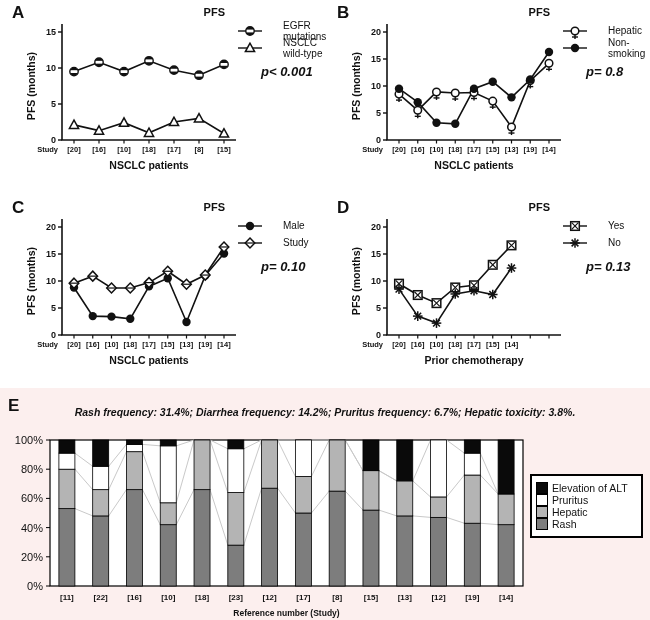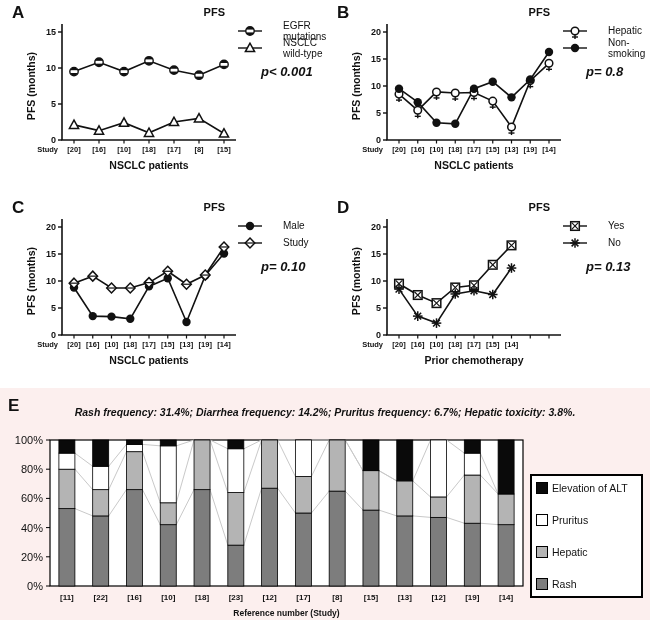--- a/index.html
+++ b/index.html
@@ -13,21 +13,21 @@
   .ptitle{position:absolute;left:55px;top:4px;width:170px;text-align:right;font-weight:bold;font-size:11px;}
   .plot{position:absolute;left:22px;top:14px;}
   .plegend{position:absolute;left:235px;top:20px;width:92px;font-size:10px;}
   .lrow{display:flex;align-items:center;gap:18px;height:17px;}
   .lrow svg{flex:none;}
   .pval{font-weight:bold;font-style:italic;font-size:13px;margin:8px 0 0 26px;white-space:nowrap;}
   #panelE{position:absolute;left:0;top:390px;width:650px;height:230px;}
   #panelE .pletter{left:8px;top:6px;}
   .etitle{position:absolute;left:0;top:16px;width:650px;text-align:center;font-weight:bold;font-style:italic;font-size:10.5px;}
   #plot-E{position:absolute;left:0;top:28px;}
-  #legend-E{position:absolute;left:530px;top:84px;width:101px;background:#fff;border:2px solid #000;padding:6px 4px;display:flex;flex-direction:column;gap:20px;}
+  #legend-E{position:absolute;left:530px;top:84px;width:101px;background:#fff;border:2px solid #000;padding:6px 4px;display:flex;flex-direction:column;gap:0;}
   .erow{display:flex;align-items:center;gap:4px;font-size:10.5px;white-space:nowrap;}
   .sw{width:10px;height:10px;border:1px solid #000;flex:none;}
   svg text{fill:#111;}
   .tick{font-weight:bold;font-size:9px;}
   .cat{font-weight:bold;font-size:7.5px;}
   .xtitle{font-weight:bold;font-size:10.5px;}
   .etick{font-size:11px;}
   .ecat{font-weight:bold;font-size:8px;}
   .extitle{font-weight:bold;font-size:8.5px;}
 </style>

